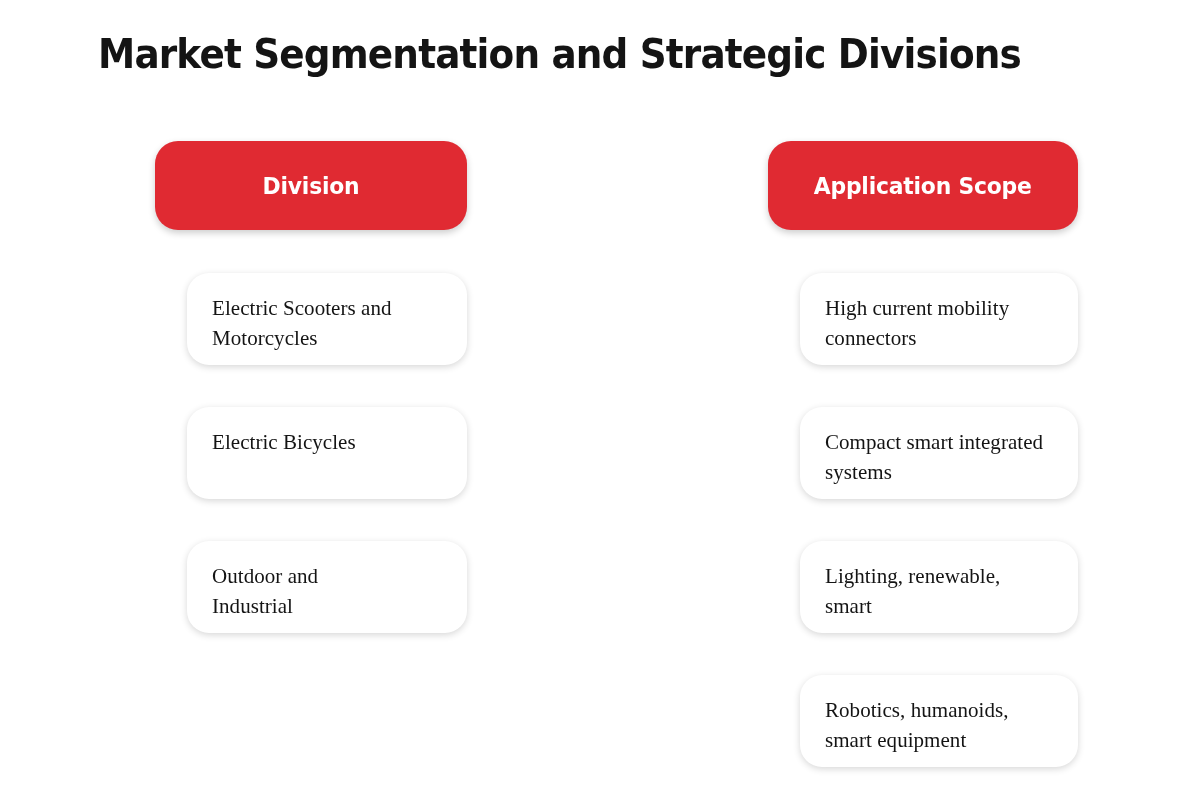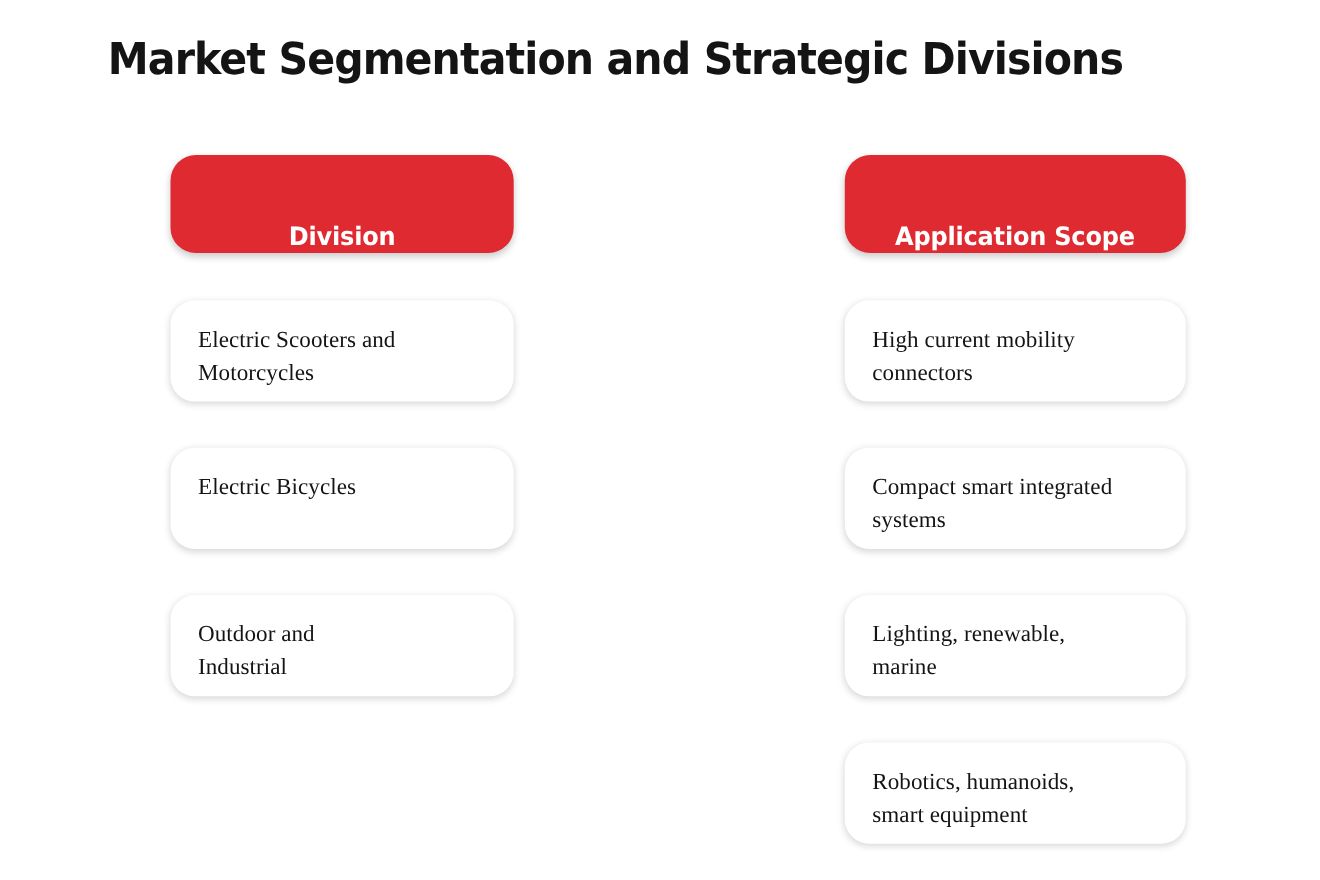--- a/index.html
+++ b/index.html
@@ -54,21 +54,21 @@
   }
   .column-0 { left: 155px; width: 312px; }
   .column-1 { left: 768px; width: 310px; }
 
   
   .col-header {
     height: 89px;
     border-radius: 23px;
     background: #E02A32;
     display: flex;
-    align-items: flex-end;
+    align-items: center;
     justify-content: center;
     box-shadow: 0 3px 7px rgba(0,0,0,0.20);
     box-sizing: border-box;
     margin-bottom: 43px;
   }
   .col-header-label {
     font-family: "DejaVu Sans", "Liberation Sans", sans-serif;
     font-size: 23px;
     font-weight: 700;
     color: #ffffff;
@@ -81,20 +81,21 @@
   
   .card {
     height: 92px;
     border-radius: 22px;
     background: #ffffff;
     box-shadow: 0 2px 7px rgba(0,0,0,0.16);
     box-sizing: border-box;
     margin-bottom: 42px;
     padding: 20px 20px 0 25px;
     overflow: hidden;
+    margin-left: 32px;
   }
   .card:last-child { margin-bottom: 0; }
 
   .card-text {
     font-family: "Liberation Serif", "DejaVu Serif", serif;
     font-size: 21px;
     line-height: 30px;
     color: #141414;
     white-space: pre-line;
     letter-spacing: 0.05px;
@@ -143,21 +144,21 @@
 connectors</div>
       </div>
 
       <div class="card">
         <div class="card-text">Compact smart integrated
 systems</div>
       </div>
 
       <div class="card">
         <div class="card-text">Lighting, renewable,
-marine</div>
+smart</div>
       </div>
 
       <div class="card">
         <div class="card-text">Robotics, humanoids,
 smart equipment</div>
       </div>
 
     </div>
 
   </div>

